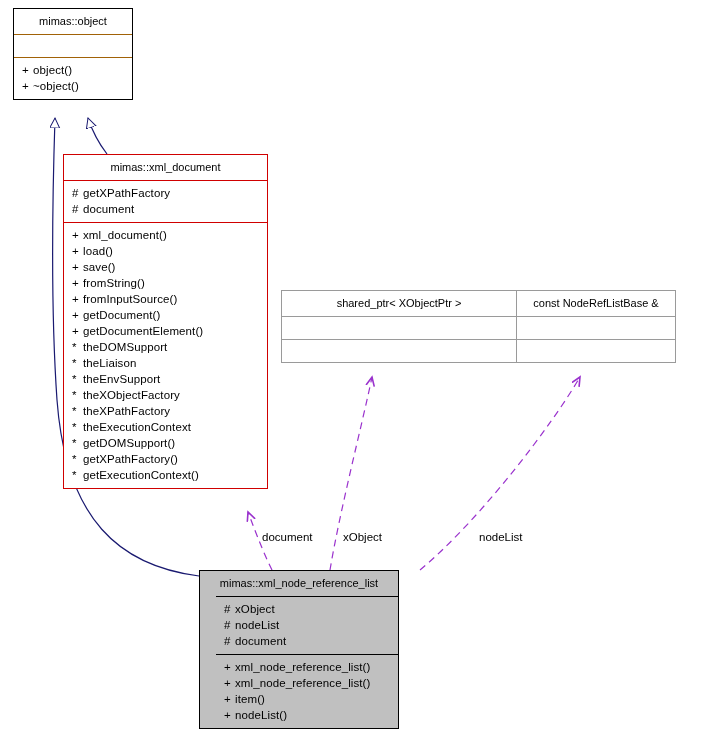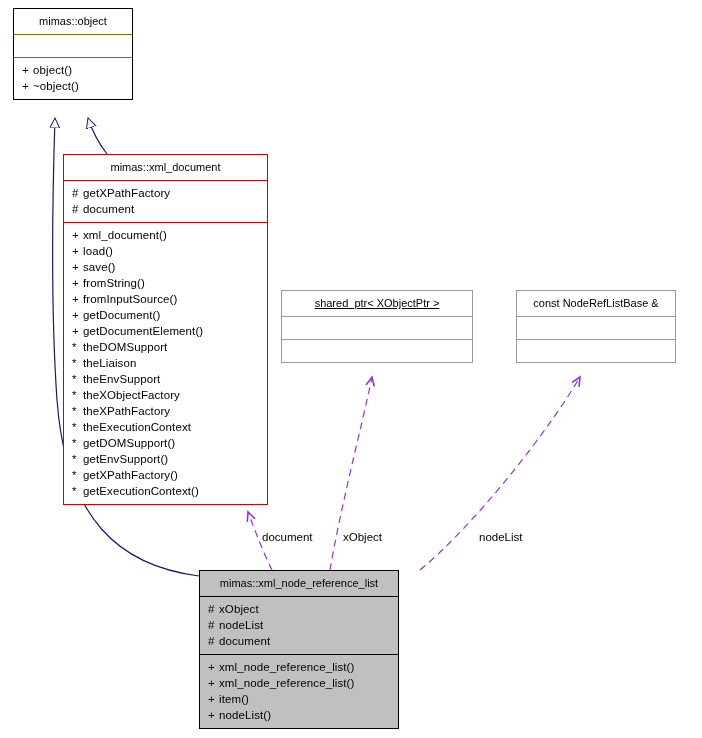--- a/index.html
+++ b/index.html
@@ -46,20 +46,21 @@
   }
   .uml-node.grey-border .compartment {
     border-top-color: #9a9a9a;
   }
   .uml-node.filled {
     background: #c0c0c0;
     border-color: #000000;
   }
   .uml-node.filled .compartment {
     border-top-color: #000000;
+    margin-left: 16px;
   }
   .node-title {
     text-align: center;
     padding: 4px 6px 5px 6px;
     white-space: nowrap;
     font-size: 11px;
   }
   .compartment {
     border-top: 1px solid #a16207;
     padding: 4px 6px 5px 8px;
@@ -172,32 +173,29 @@
       <div class="member">
         <span class="vis">*</span><span>theXPathFactory</span>
       </div>
       <div class="member">
         <span class="vis">*</span><span>theExecutionContext</span>
       </div>
       <div class="member">
         <span class="vis">*</span><span>getDOMSupport()</span>
       </div>
       <div class="member">
-        <span class="vis">*</span><span>getEnvSupport()</span>
-      </div>
-      <div class="member">
         <span class="vis">*</span><span>getXPathFactory()</span>
       </div>
       <div class="member">
         <span class="vis">*</span><span>getExecutionContext()</span>
       </div>
     </div>
   </div>
 
-  <div class="uml-node grey-border" style="left:281px; top:290px; width:192px;text-decoration:underline;">
+  <div class="uml-node grey-border" style="left:281px; top:290px; width:236px;">
     <div class="node-title">shared_ptr&lt; XObjectPtr &gt;</div>
     <div class="compartment empty"></div>
     <div class="compartment empty"></div>
   </div>
 
   <div class="uml-node grey-border" style="left:516px; top:290px; width:160px;">
     <div class="node-title">const NodeRefListBase &amp;</div>
     <div class="compartment empty"></div>
     <div class="compartment empty"></div>
   </div>

